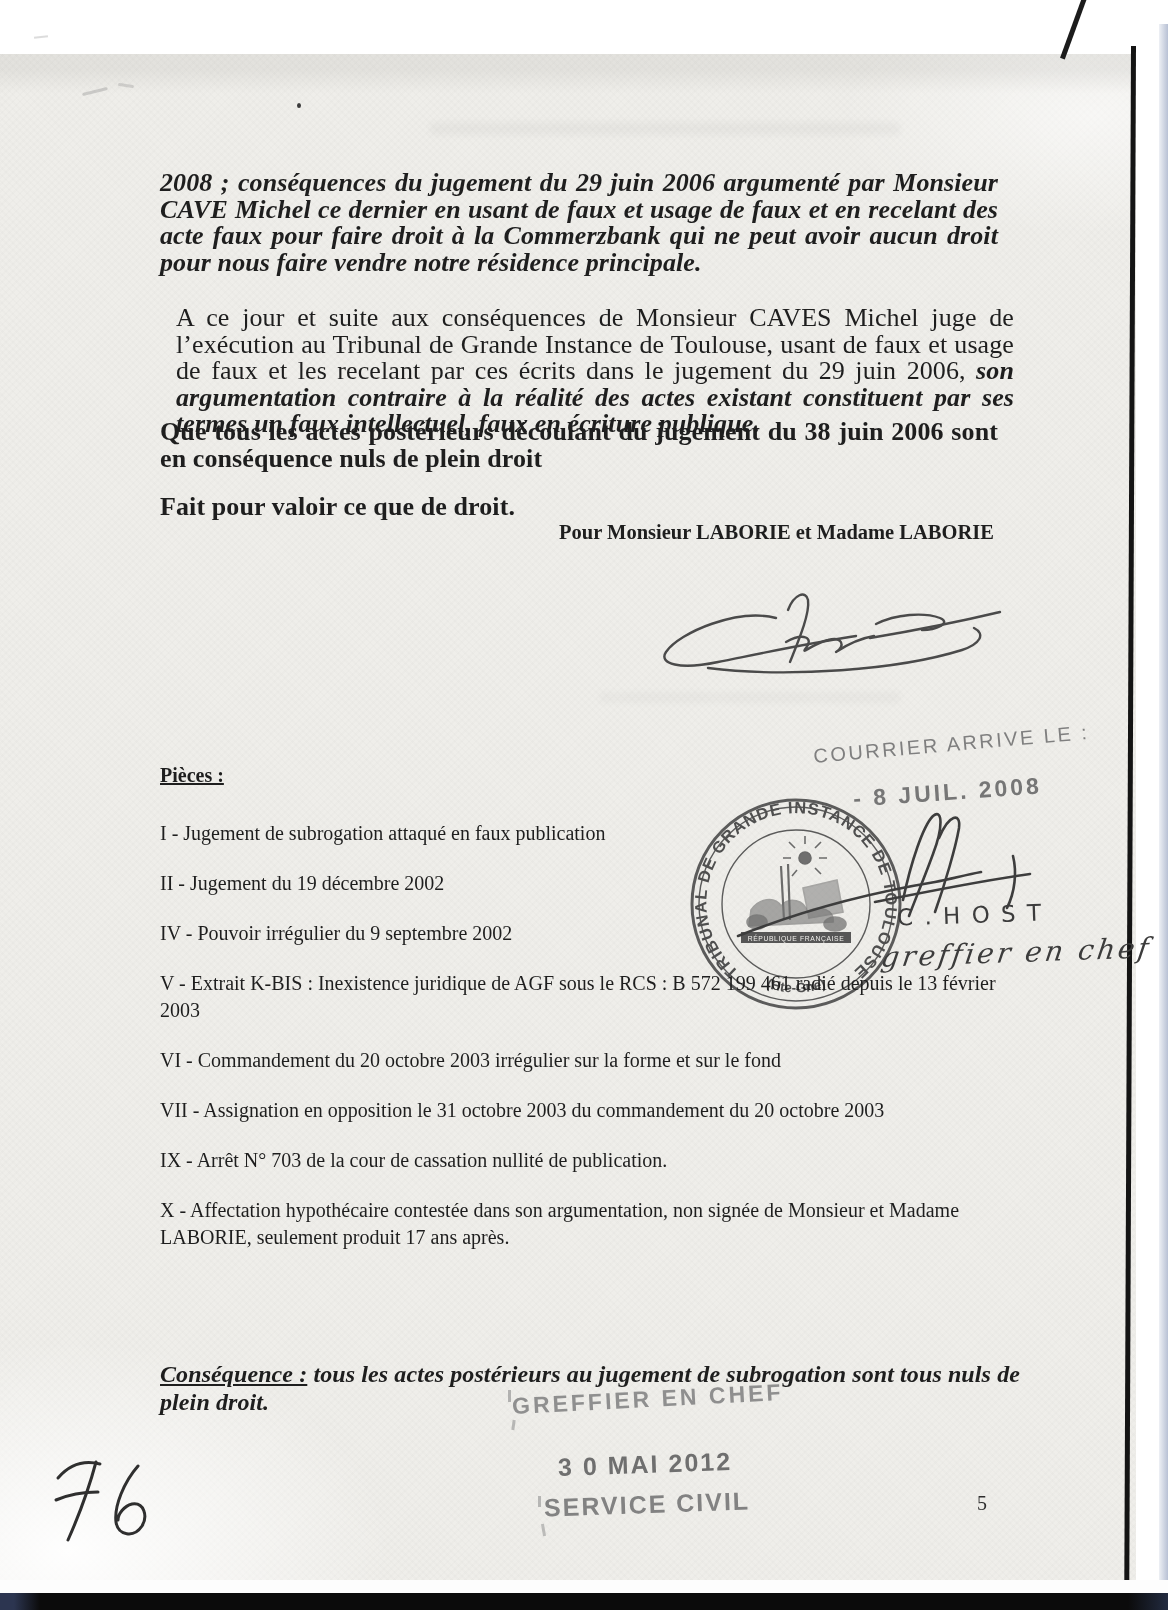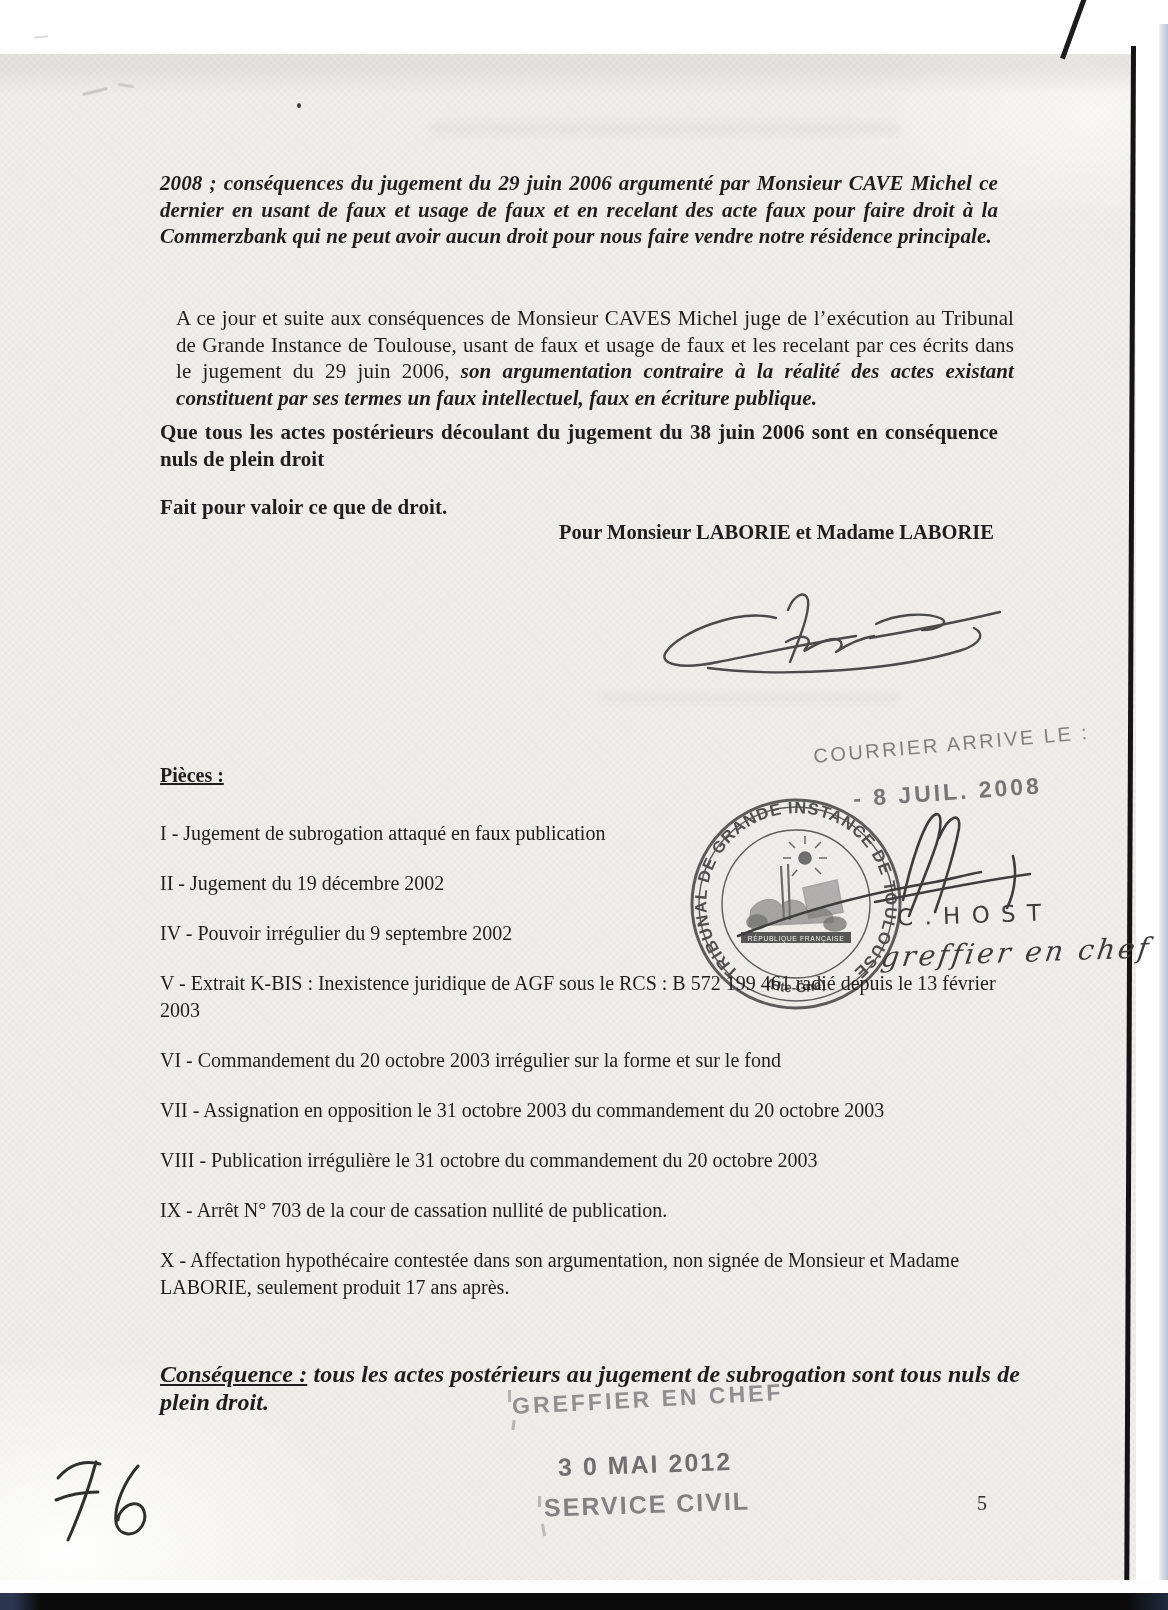--- a/index.html
+++ b/index.html
@@ -18,21 +18,21 @@
   .edge-corner{position:absolute;left:1084px;top:-8px;width:5px;height:70px;background:#1c1c1c;
         transform:rotate(20deg);transform-origin:top left;}
   .edge-blue{position:absolute;left:1159px;top:24px;width:9px;height:1570px;
         background:linear-gradient(90deg, rgba(186,195,214,.25), rgba(160,172,198,.75));}
   .bottom-white{position:absolute;left:0;top:1580px;width:1168px;height:14px;background:#fdfdfd;}
   .bottom-bar{position:absolute;left:0;top:1593px;width:1168px;height:17px;
         background:linear-gradient(90deg,#2c3550 0 14px,#0b0b0b 40px calc(100% - 40px),#222b40 100%);}
   .smudge{position:absolute;background:#5a5a5a;border-radius:4px;filter:blur(3px);}
   .mark{position:absolute;background:#8a8a8a;}
 
-  .para{position:absolute;font-size:21px;line-height:26.5px;text-align:justify;letter-spacing:.1px;}
+  .para{position:absolute;font-size:26px;line-height:26.5px;text-align:justify;letter-spacing:.1px;}
   .bi{font-weight:bold;font-style:italic;}
   .b{font-weight:bold;}
   .sigline{position:absolute;font-weight:bold;font-size:20.5px;margin-left:35px;}
 
   .pieces{position:absolute;left:160px;top:762px;width:860px;font-size:20px;line-height:27px;}
   .pieces-heading{font-weight:bold;text-decoration:underline;margin-bottom:31px;}
   .piece-item{margin-bottom:23px;}
 
   .stamp{position:absolute;font-family:"Liberation Sans",sans-serif;color:#8a8a8a;white-space:nowrap;}
   .seal-wrap{position:absolute;left:685px;top:792px;width:224px;height:226px;}
@@ -125,21 +125,20 @@
   <div style="position:absolute;left:882px;top:936px;font-family:'DejaVu Serif',serif;font-style:italic;font-size:28px;color:#3c3c3c;letter-spacing:3px;transform:skewX(-10deg) rotate(-2deg);white-space:nowrap;">greffier en chef</div>
 
   <div class="pieces">
     <div class="pieces-heading">Pièces :</div>
     <div class="piece-item">I - Jugement de subrogation attaqué en faux publication</div>
     <div class="piece-item">II - Jugement du 19 décembre 2002</div>
     <div class="piece-item">IV - Pouvoir irrégulier du 9 septembre 2002</div>
     <div class="piece-item" style="width:852px;">V - Extrait K-BIS : Inexistence juridique de AGF sous le RCS : B 572 199 461 radié depuis le 13 février 2003</div>
     <div class="piece-item">VI - Commandement du 20 octobre 2003 irrégulier sur la forme et sur le fond</div>
     <div class="piece-item">VII - Assignation en opposition le 31 octobre 2003 du commandement du 20 octobre 2003</div>
-    <div class="piece-item">VIII - Publication irrégulière le 31 octobre du commandement du 20 octobre 2003</div>
     <div class="piece-item">IX - Arrêt N° 703 de la cour de cassation nullité de publication.</div>
     <div class="piece-item" style="width:852px;">X - Affectation hypothécaire contestée dans son argumentation, non signée de Monsieur et Madame LABORIE, seulement produit 17 ans après.</div>
   </div>
 
   <div class="para bi" style="left:160px;top:1360px;width:860px;font-size:24px;line-height:28px;">
     <span style="text-decoration:underline;">Conséquence :</span><span> tous les actes postérieurs au jugement de subrogation sont tous nuls de plein droit.</span>
   </div>
 
   <div class="stamp" style="left:512px;top:1386px;font-size:23px;letter-spacing:3px;transform:rotate(-3deg);color:#8f8f8f;font-weight:bold;">GREFFIER EN CHEF</div>
   <div class="mark" style="left:508px;top:1390px;width:3px;height:12px;opacity:.6;"></div>

